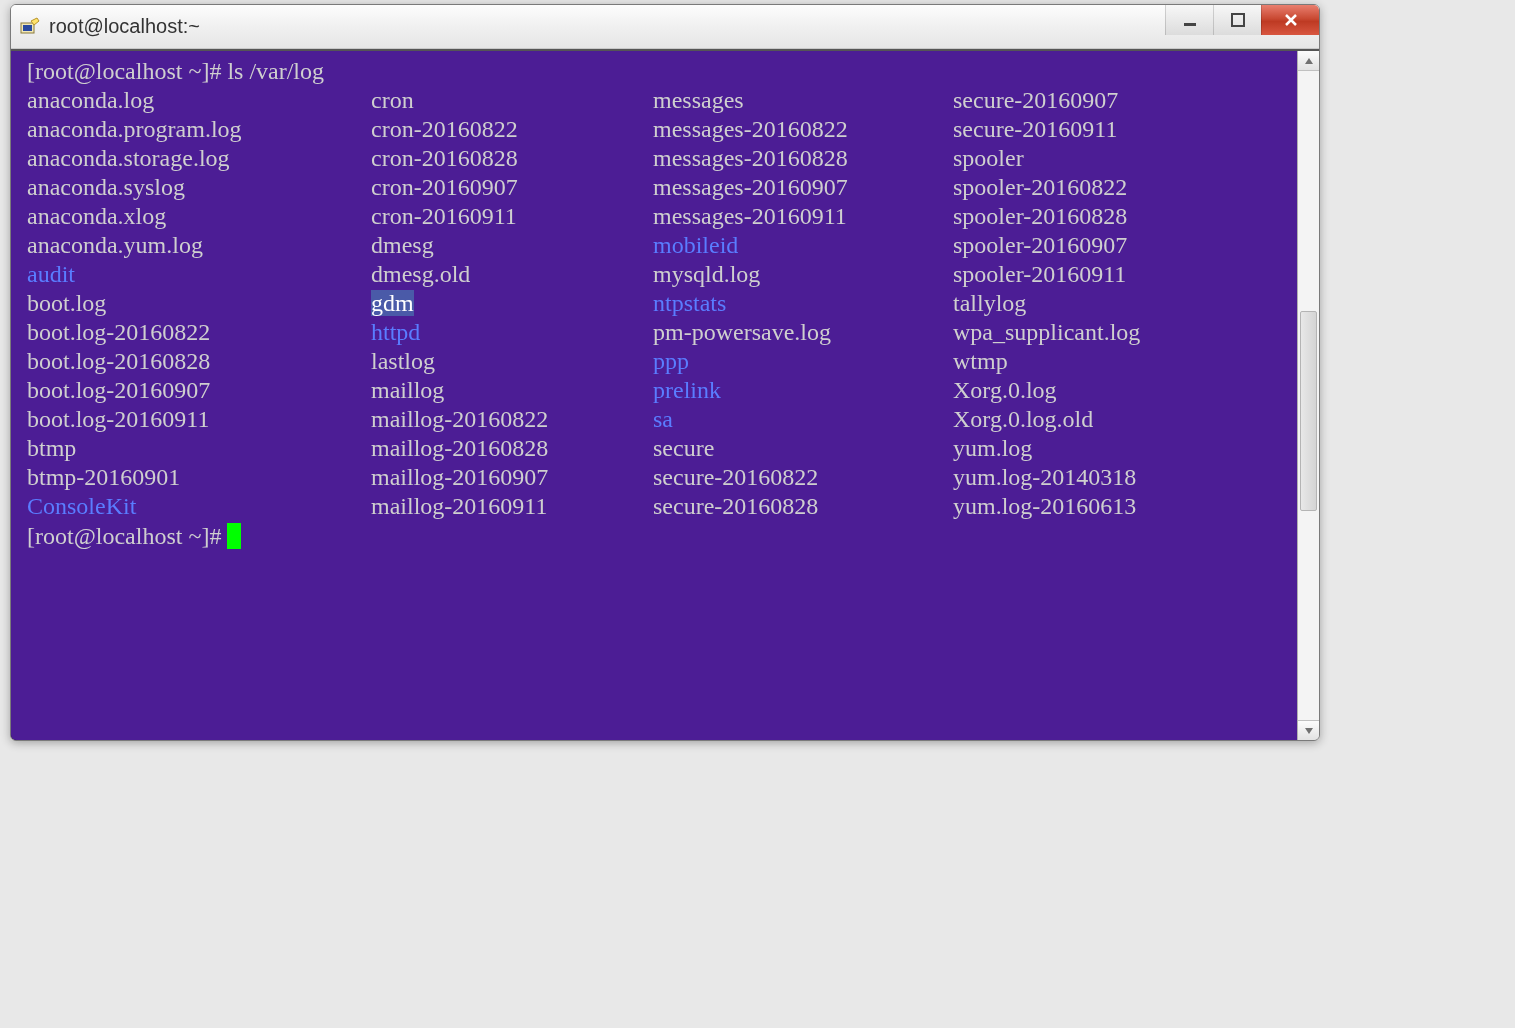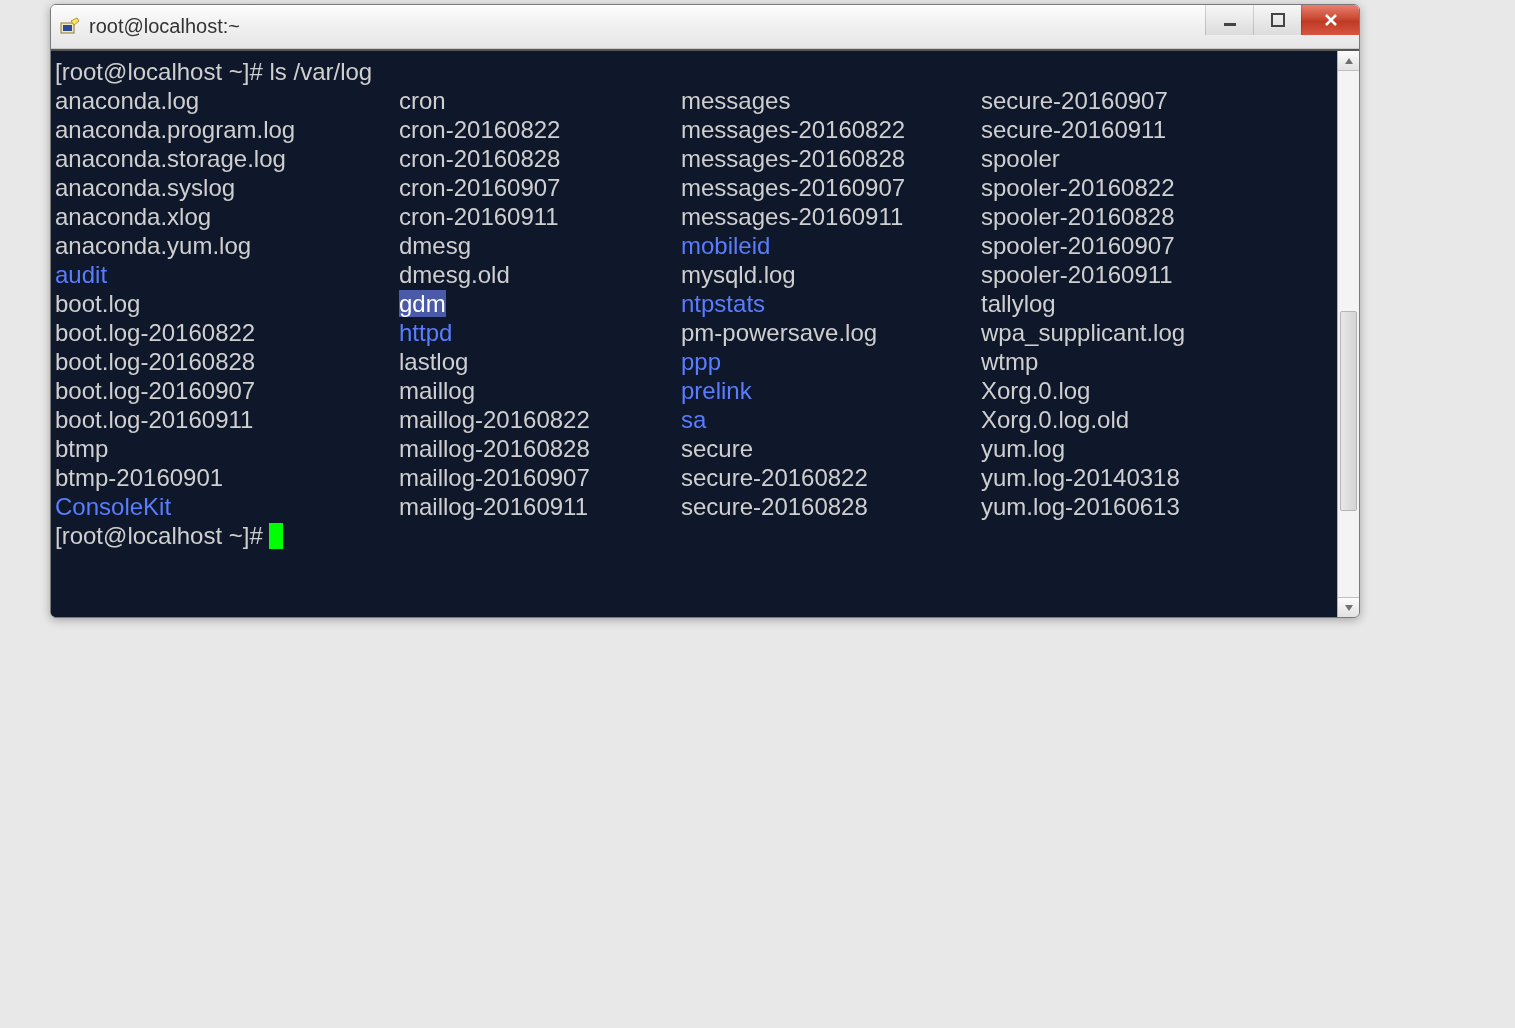--- a/index.html
+++ b/index.html
@@ -7,29 +7,28 @@
     background: #e8e8e8;
     font-family: "Consolas", "Courier New", monospace;
     width: 1515px;
     height: 1028px;
   }
   .window {
     position: absolute;
     left: 10px;
     top: 4px;
     width: 1310px;
-    height: 614px;
+    height: 737px;
     background: linear-gradient(to bottom, #f8f8f8, #e8e8e8);
     border: 1px solid #7a7a7a;
     border-radius: 6px;
     box-shadow: 0 2px 10px rgba(0,0,0,0.3);
     display: flex;
     flex-direction: column;
     overflow: hidden;
-    margin-left: 40px;
   }
   .titlebar {
     height: 44px;
     display: flex;
     align-items: center;
     padding: 0 0 0 8px;
     background: linear-gradient(to bottom, #fdfdfd 0%, #f0f0f0 50%, #e6e6e6 100%);
     border-bottom: 1px solid #c8c8c8;
     position: relative;
   }
@@ -66,27 +65,27 @@
   }
   .win-btn svg { display:block; }
   .client {
     flex: 1;
     display: flex;
     background: #000;
     border-top: 2px solid #555;
   }
   .terminal {
     flex:1;
-    background:#0f172a;
+    background:#4c1d95;
     color:#cfcfcf;
-    font-family: Liberation Sans, sans-serif;
+    font-family: Liberation Serif, serif;
     font-size: 24px;
     line-height: 29px;
     white-space: pre;
-    padding: 6px 2px 6px 4px;
+    padding: 6px 2px 6px 16px;
     overflow:hidden;
   }
   .scrollbar {
     width: 22px;
     background: #f0f0f0;
     display:flex;
     flex-direction:column;
     border-left:1px solid #b0b0b0;
   }
   .sb-btn {

